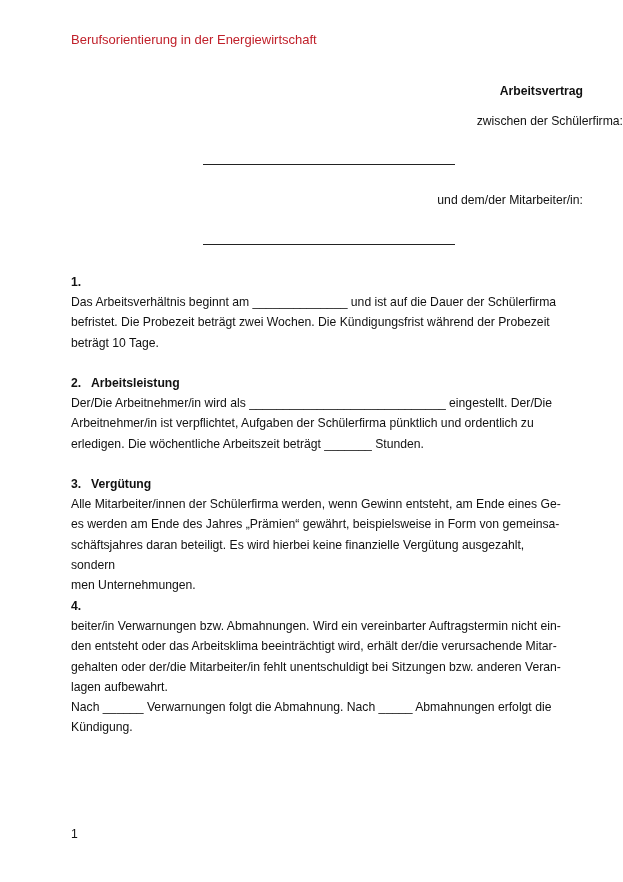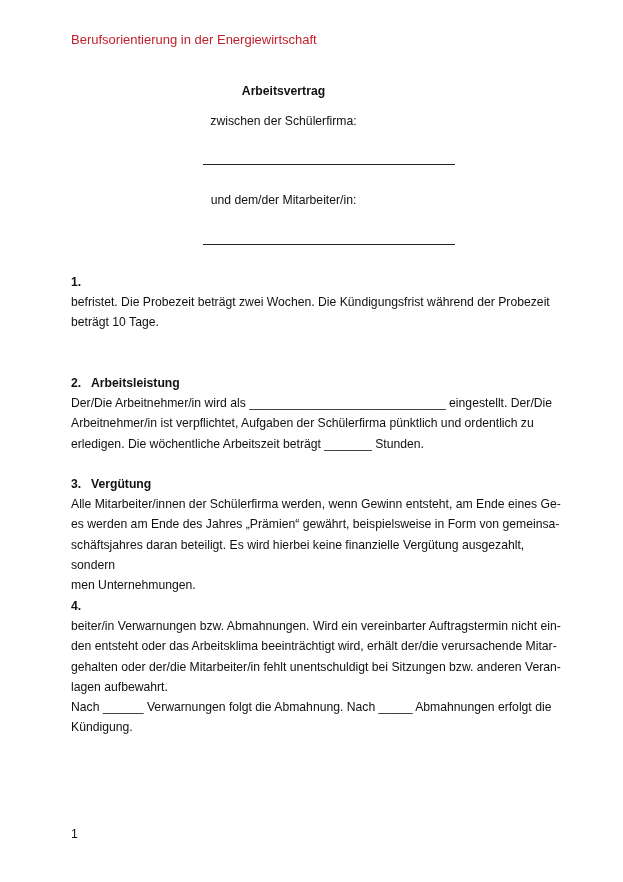--- a/index.html
+++ b/index.html
@@ -5,23 +5,23 @@
   html, body { margin: 0; padding: 0; background: #ffffff; }
   body {
     width: 623px; height: 882px; position: relative; overflow: hidden;
     font-family: "Liberation Sans", sans-serif; color: #111111;
     font-size: 12.2px;
   }
   .page-header {
     position: absolute; left: 71px; top: 32px;
     color: #c0202a; font-size: 13px;
   }
-  .center { position: absolute; left: 0; width: 567px; text-align: center; }
+  .center { position: absolute; left: 16px; width: 567px; text-align: right; }
   .title { top: 84px; font-weight: bold; font-size: 12.2px; }
-  .sub1 { top: 114px; }
+  .sub1 { top: 114px; margin-left: 40px; }
   .sub2 { top: 193px; }
   .sig-line {
     position: absolute; left: 203px; width: 252px; height: 0;
     border-top: 1px solid #222;
   }
   .line1 { top: 164px; }
   .line2 { top: 244px; }
   .section { position: absolute; left: 71px; width: 490px; }
   .section h2 {
     margin: 0; font-size: 12.2px; font-weight: bold; line-height: 20px;
@@ -44,20 +44,21 @@
 <div class="center title">Arbeitsvertrag</div>
 <div class="center sub1">zwischen der Schülerfirma:</div>
 <div class="sig-line line1"></div>
 <div class="center sub2">und dem/der Mitarbeiter/in:</div>
 <div class="sig-line line2"></div>
 
 <div class="section s1">
   <h2>
     <span class="num">1.</span>
   </h2>
+  <p class="blank">Das Arbeitsverhältnis beginnt am ______________ und ist auf die Dauer der Schülerfirma</p>
   <p>befristet. Die Probezeit beträgt zwei Wochen. Die Kündigungsfrist während der Probezeit</p>
   <p>beträgt 10 Tage.</p>
 </div>
 
 <div class="section s2">
   <h2>
     <span class="num">2.</span>
     <span>Arbeitsleistung</span>
   </h2>
   <p class="blank">Der/Die Arbeitnehmer/in wird als _____________________________ eingestellt. Der/Die</p>

